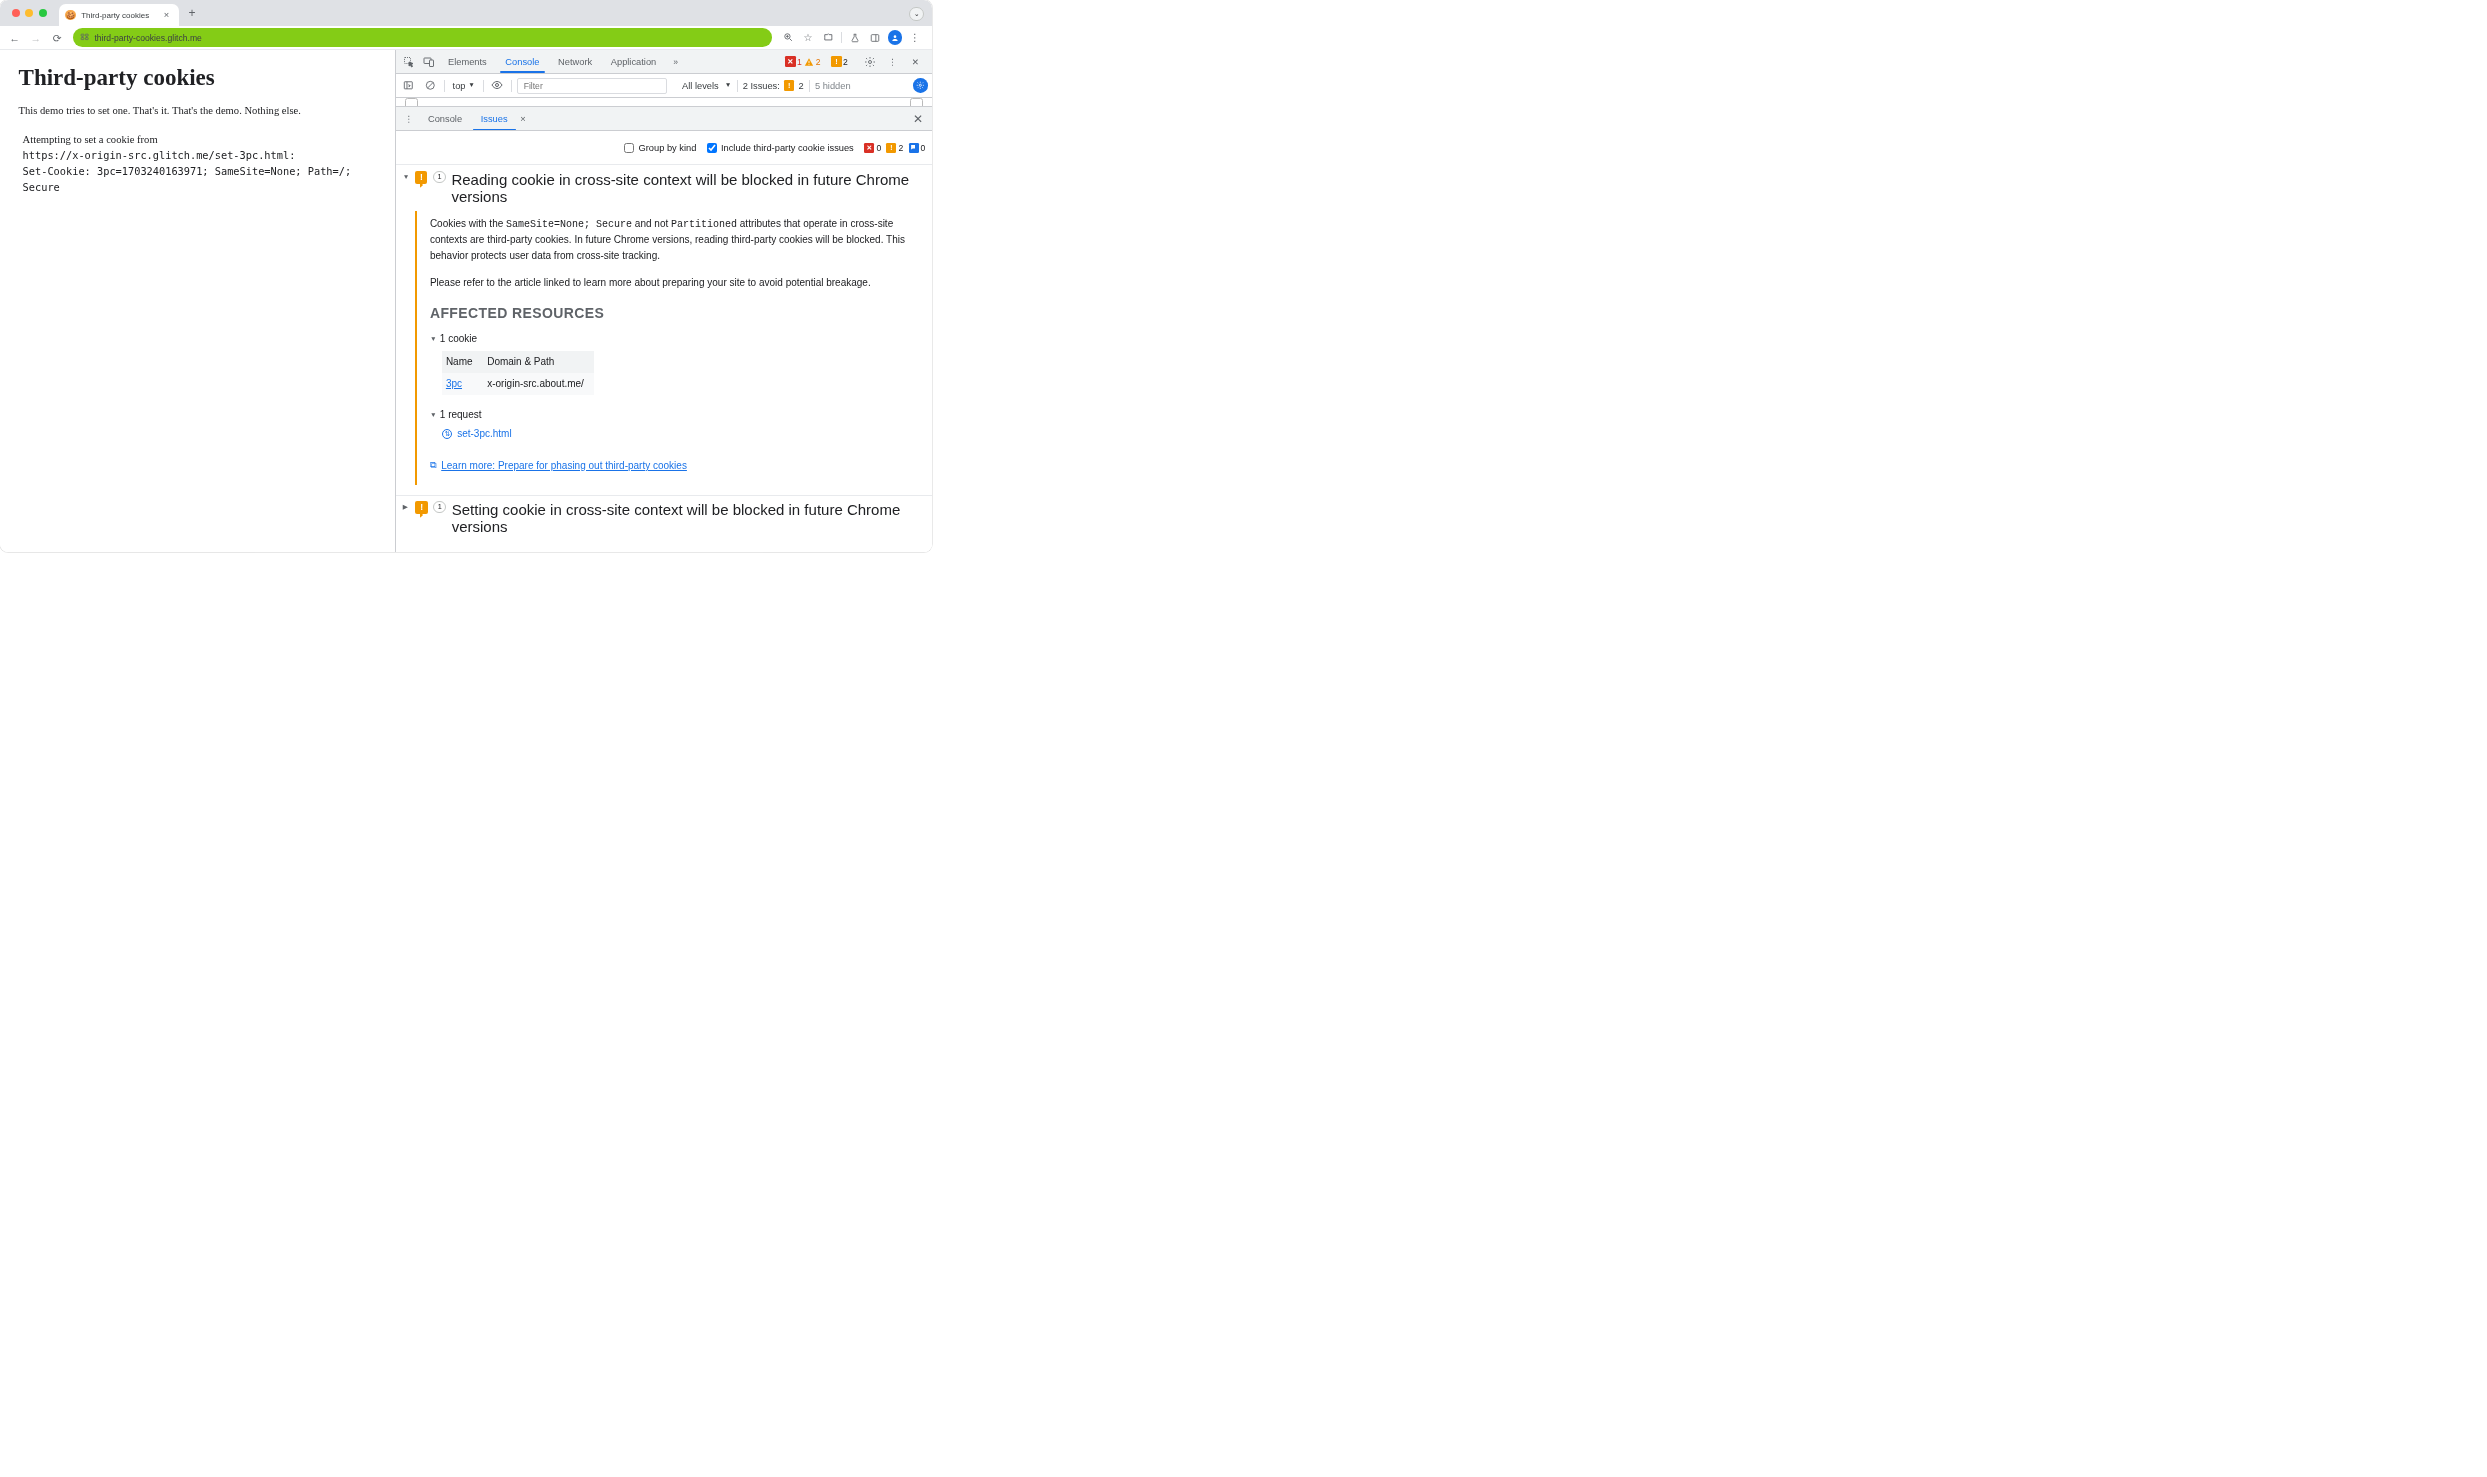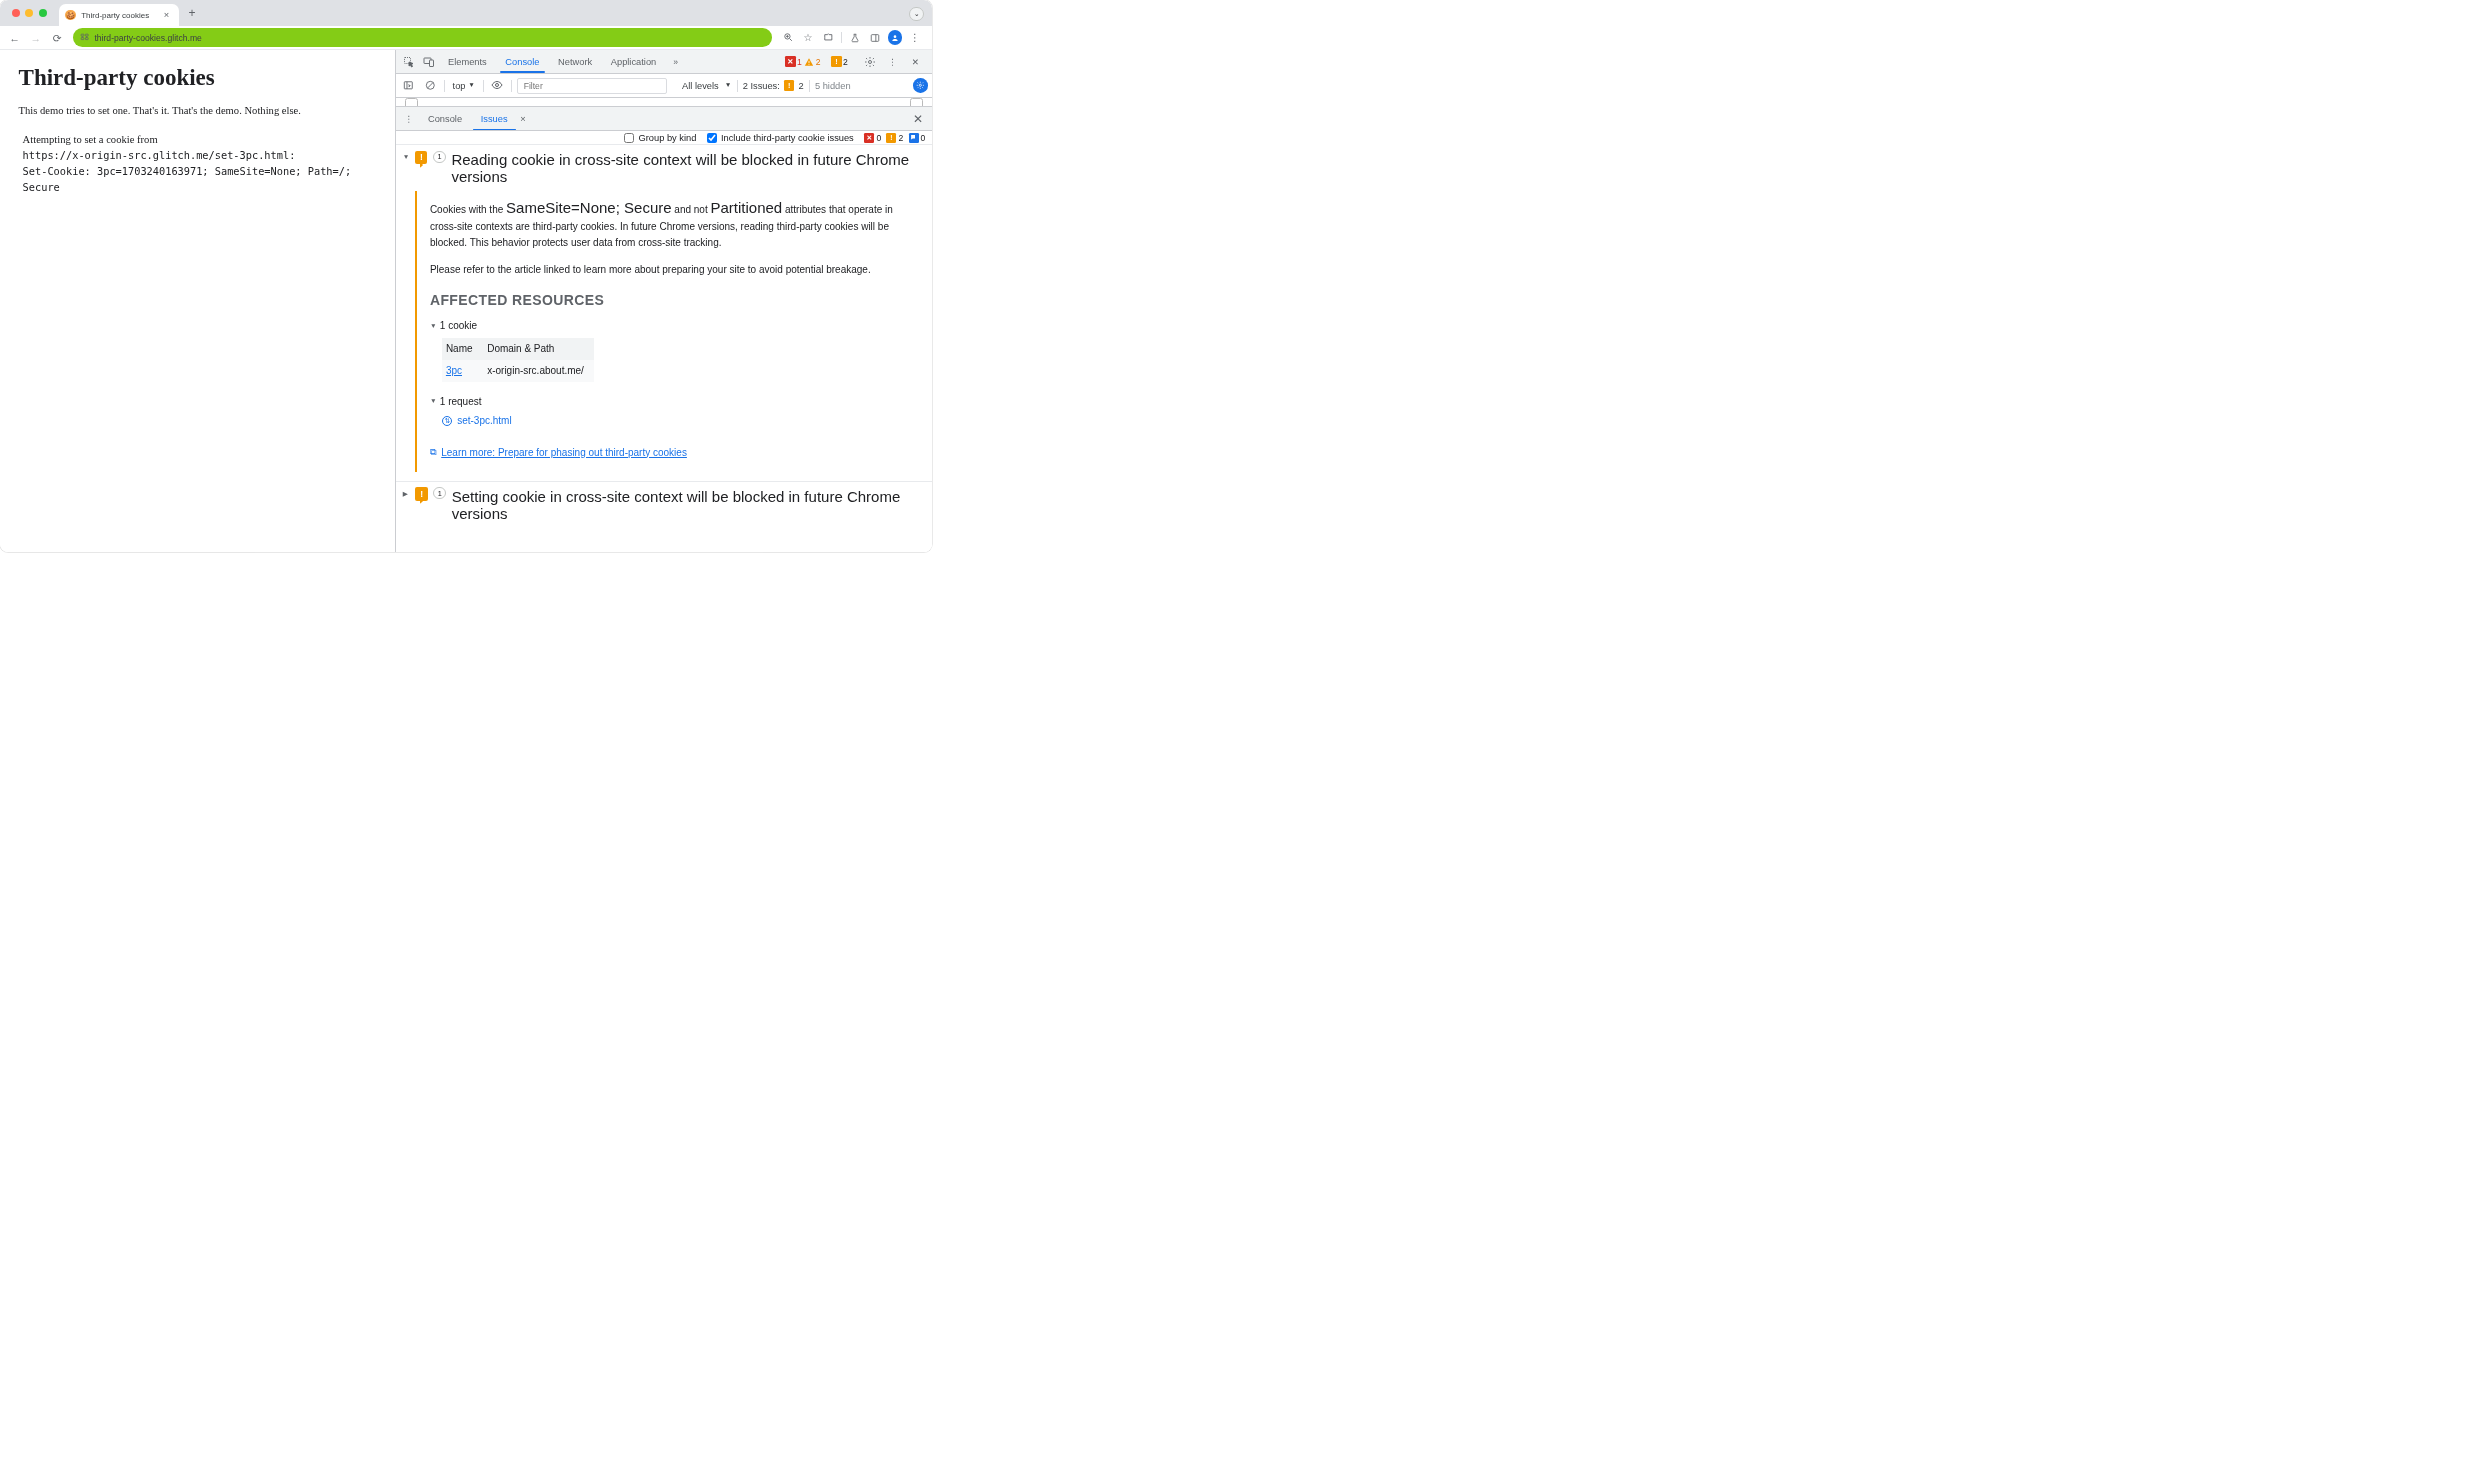--- a/index.html
+++ b/index.html
@@ -59,39 +59,39 @@
 .dt-hidden-row { height:9.3px; border-bottom:0.7px solid #cbcdd1; background:#fff; display:flex; align-items:flex-start; font-size:8px; color:#3c4043; padding:0 9.3px; overflow:hidden; justify-content:space-between;}
 .chk-partial { display:flex; align-items:center; gap:4px; opacity:.5;}
 
 .drawer-tabs { height:24px; background:#f1f3f4; border-bottom:0.7px solid #cbcdd1; display:flex; align-items:stretch; padding:0 2.7px;}
 .drawer-tab { padding:0 9.3px; display:flex; align-items:center; font-size:9.3px; color:#5f6368; cursor:pointer; position:relative;}
 .drawer-tab.active { color:#1a73e8;}
 .drawer-tab.active::after { content:''; position:absolute; left:1.3px; right:1.3px; bottom:0; height:1.7px; background:#1a73e8; border-radius:1.3px;}
 .drawer-close { width:12px; display:flex; align-items:center; justify-content:center; font-size:9.3px; color:#5f6368; cursor:pointer;}
 .drawer-x { margin-left:auto; width:22.6px; display:flex; align-items:center; justify-content:center; font-size:12px; color:#5f6368; cursor:pointer;}
 
-.issues-bar { height:14px; border-bottom:0.7px solid #e8eaed; display:flex; align-items:center; justify-content:flex-end; padding:0 6.7px; gap:10.6px; font-size:9.3px;}
+.issues-bar { height:34px; border-bottom:0.7px solid #e8eaed; display:flex; align-items:center; justify-content:flex-end; padding:0 6.7px; gap:10.6px; font-size:9.3px;}
 .chk { display:flex; align-items:center; gap:4px; cursor:pointer;}
 .chk input { width:10px; height:10px;}
 .mini-badges { display:flex; align-items:center; gap:5.3px; font-size:8.6px;}
 .mb { display:flex; align-items:center; gap:2px;}
 .mb .b-box { width:10px; height:10px; font-size:6.7px;}
 .mb.info .b-box{ background:#1a73e8;}
 
 .issues-body { flex:1; overflow:auto; background:#fff;}
 .issue-row { display:flex; align-items:flex-start; padding:5.3px 6.7px; gap:5.3px;}
 .disc-tri { width:8px; font-size:6.7px; color:#5f6368; cursor:pointer; padding-top:2.7px;}
 .issue-icon { width:13.3px; height:13.3px; background:#f29900; border-radius:2px; color:#fff; display:flex; align-items:center; justify-content:center; font-size:8.6px; font-weight:700; position:relative;}
 .issue-icon::after { content:''; position:absolute; bottom:-2.7px; left:2.7px; border:2.7px solid transparent; border-top-color:#f29900; border-right-color:#f29900; transform:rotate(45deg);}
 .count-pill { min-width:13.3px; height:12px; border:0.7px solid #c4c7c5; border-radius:6.7px; font-size:7.3px; display:flex; align-items:center; justify-content:center; padding:0 3.3px; background:#fff;}
 .issue-title { font-size:15px; color:#202124; font-weight:400; padding-top:0.7px;}
 
 .issue-detail { margin-left:18.6px; border-left:2px solid #f29900; padding:5.3px 9.3px 12px 13.3px; font-size:10px; line-height:1.55;}
 .issue-detail p { margin-bottom:12px;}
-.issue-detail code { font-family:Liberation Sans, sans-serif; font-size:15px;}
+.issue-detail code { font-family:Liberation Mono, monospace; font-size:10px;}
 .aff-head { font-size:14px; letter-spacing:0.4px; color:#5f6368; font-weight:700; margin:0 0 6.7px;}
 .aff-sub { display:flex; align-items:center; gap:3.3px; font-size:10px; margin:4px 0; cursor:pointer;}
 .aff-tri { font-size:6.7px; color:#5f6368;}
 .cookie-table { margin:2.7px 0 12px 12px; border-collapse:collapse;}
 .cookie-table th, .cookie-table td { text-align:left; padding:3.3px 10.6px 3.3px 4px; font-size:10px; font-weight:400;}
 .cookie-table th { background:#f1f3f4;}
 .cookie-table td { background:#f8f9fa;}
 .cookie-table a { color:#1a73e8; text-decoration:underline;}
 .req-link { display:flex; align-items:center; gap:4.7px; margin-left:12px; color:#1a73e8; font-size:10px;}
 .req-ic { width:10.6px; height:10.6px; border:1px solid #1a73e8; border-radius:50%; display:flex; align-items:center; justify-content:center; font-size:6.7px;}

